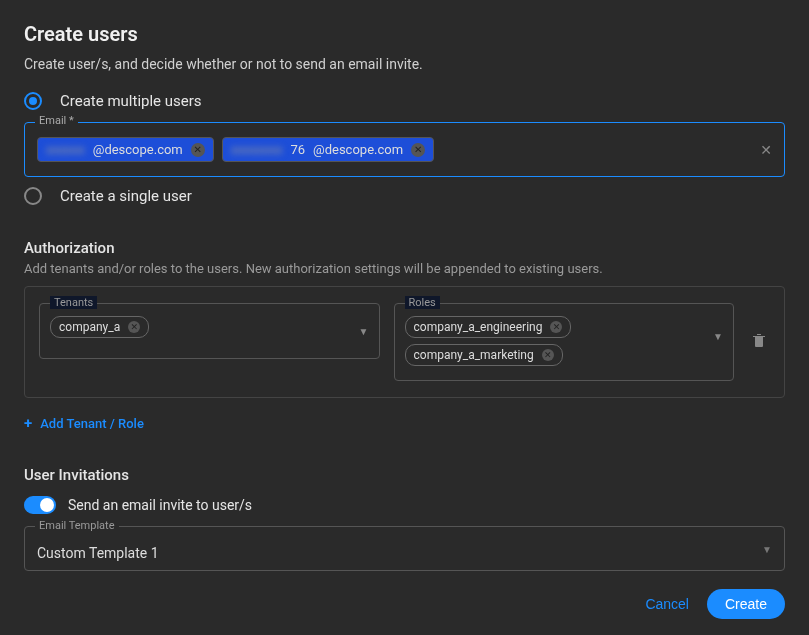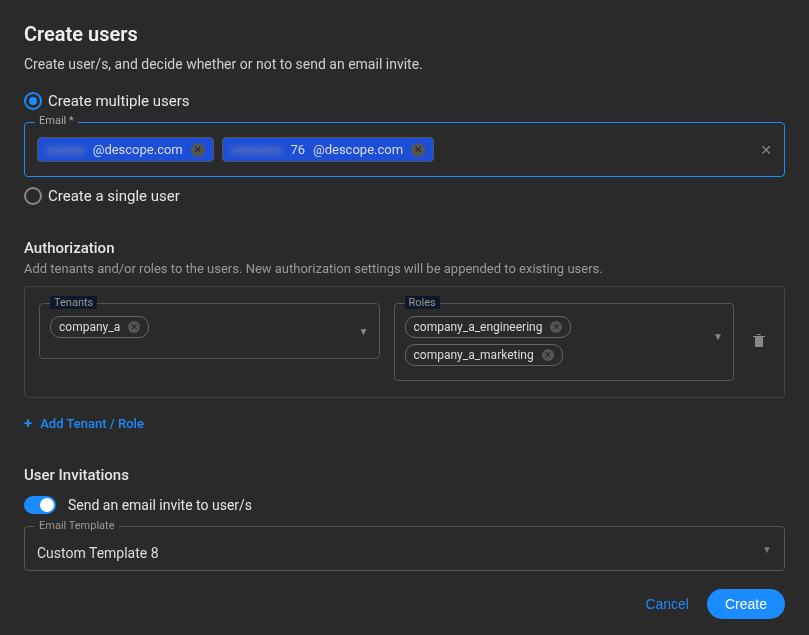--- a/index.html
+++ b/index.html
@@ -25,21 +25,21 @@
     margin-bottom: 10px;
   }
   .subtitle {
     font-size: 14px;
     color: #d0d0d0;
     margin-bottom: 20px;
   }
   .radio-row {
     display: flex;
     align-items: flex-start;
-    gap: 6px;
+    gap: 18px;
     margin-bottom: 6px;
     cursor: pointer;
   }
   .radio {
     width: 18px; height: 18px;
     border-radius: 50%;
     border: 2px solid #888;
     display: flex; align-items: center; justify-content: center;
     flex-shrink: 0;
   }
@@ -329,21 +329,21 @@
 
   <div class="section-title" style="margin-top:34px">User Invitations</div>
 
   <div class="toggle-row">
     <span class="toggle"></span>
     <span class="toggle-label">Send an email invite to user/s</span>
   </div>
 
   <div class="select-field">
     <span class="legend3">Email Template</span>
-    <span class="select-value">Custom Template 8</span>
+    <span class="select-value">Custom Template 1</span>
     <span class="select-caret">▼</span>
   </div>
 
   <div class="footer">
     <button class="btn-text">Cancel</button>
     <button class="btn-primary">Create</button>
   </div>
 
 </div>
 

